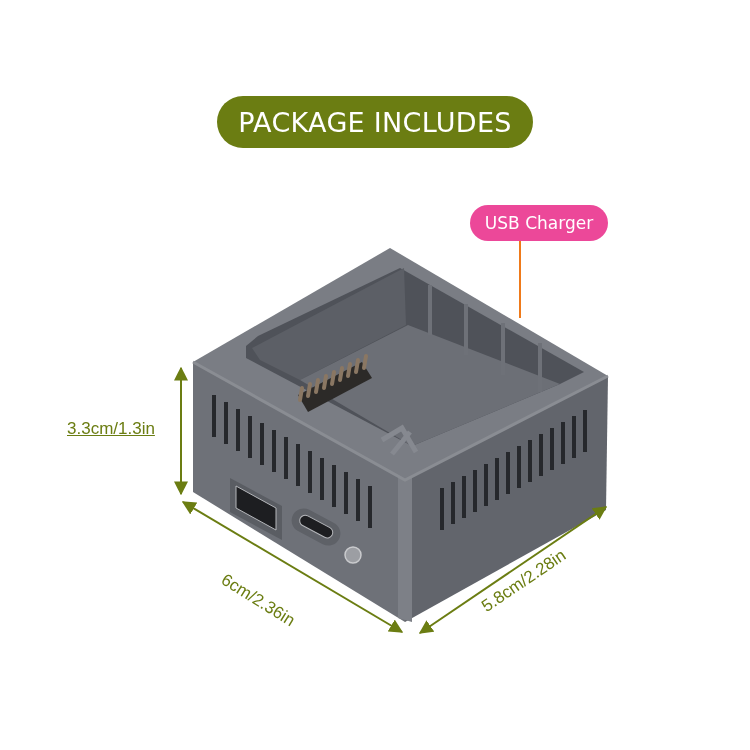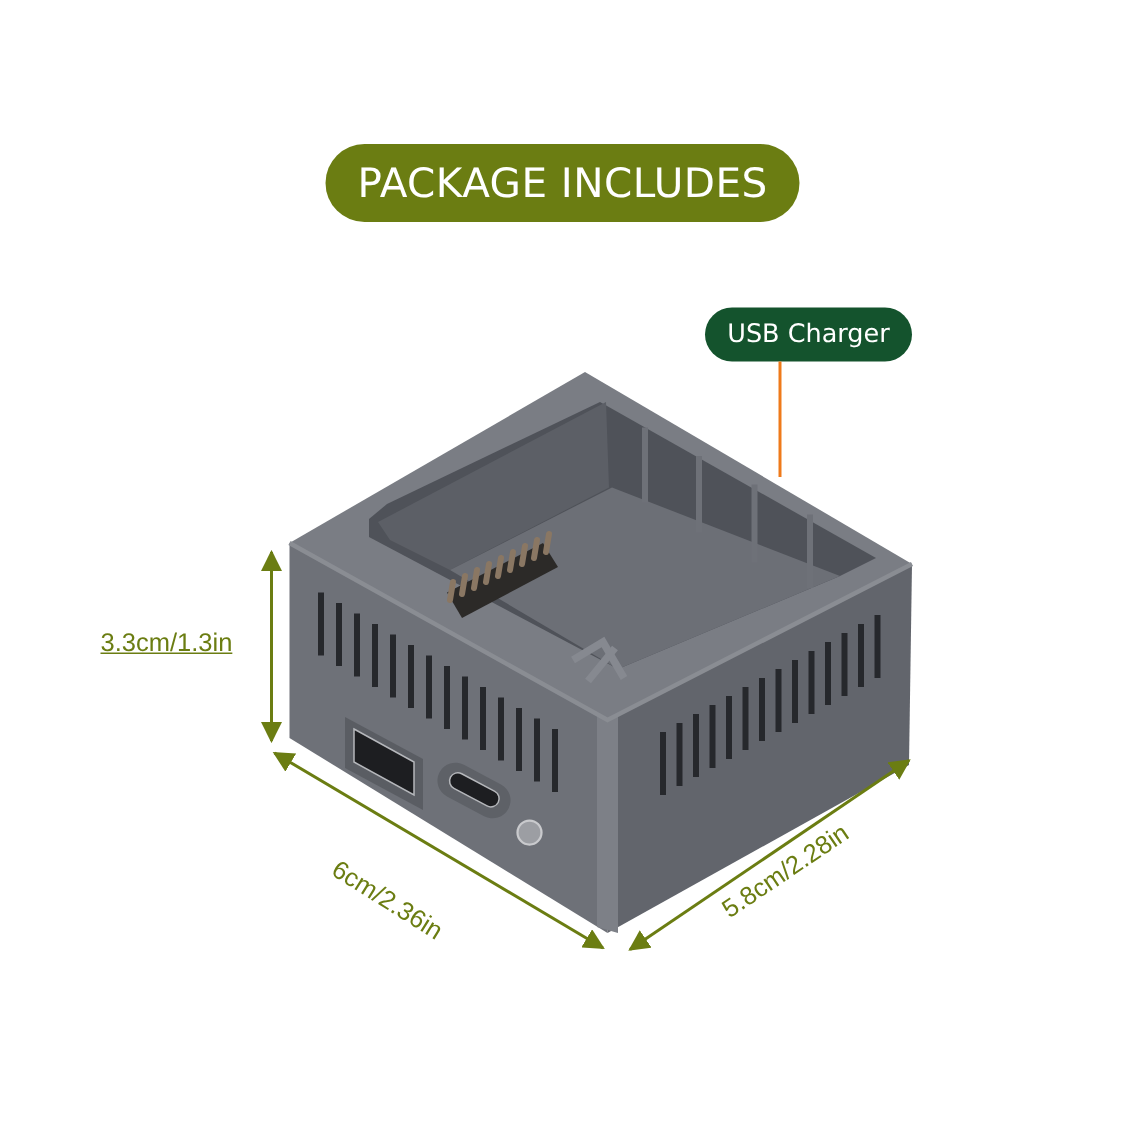--- a/index.html
+++ b/index.html
@@ -5,21 +5,21 @@
   html, body { margin:0; padding:0; background:#ffffff; }
   body { width:750px; height:750px; position:relative; overflow:hidden; font-family:"Liberation Sans", sans-serif; }
   .title-pill {
     position:absolute; left:217px; top:60px; width:316px; height:52px;
     background:#6b7d12; border-radius:26px;
     display:flex; align-items:center; justify-content:center;
     color:#ffffff; font-family:"DejaVu Sans", sans-serif; font-size:27px; letter-spacing:0.3px;margin-top:36px;
   }
   .callout-pill {
     position:absolute; left:470px; top:205px; width:138px; height:36px;
-    background:#14532d; border-radius:18px;
+    background:#ec4899; border-radius:18px;
     display:flex; align-items:center; justify-content:center;
     color:#ffffff; font-family:"DejaVu Sans", sans-serif; font-size:17px;
   }
   svg.scene { position:absolute; left:0; top:0; }
   .dim-label { position:absolute; color:#6b7d12; font-family:"Liberation Sans", sans-serif; font-size:17px; white-space:nowrap; }
   .dim-height { left:67px; top:419px;text-decoration:underline; }
   .dim-width { left:228px; top:570px; transform:rotate(32deg); transform-origin:left top; }
   .dim-depth { left:478px; top:600px; transform:rotate(-34deg); transform-origin:left top; }
 </style>
 </head>

